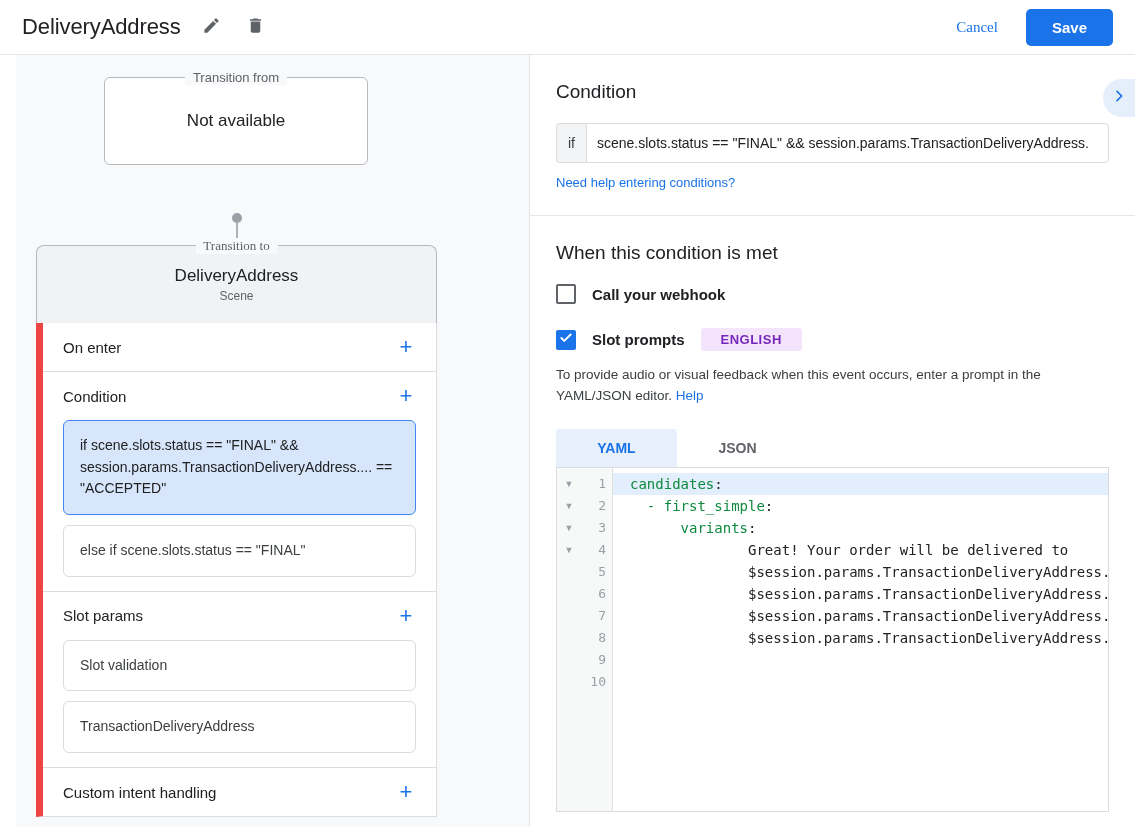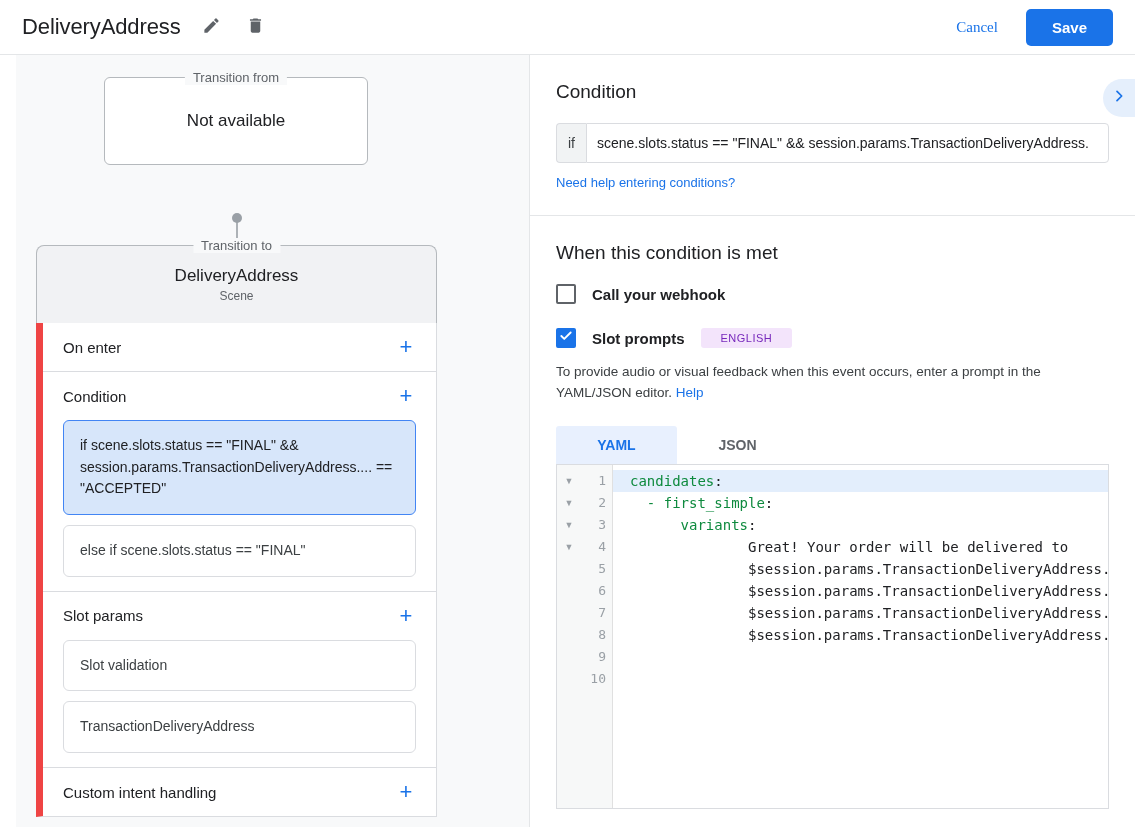--- a/index.html
+++ b/index.html
@@ -97,21 +97,21 @@
     width: 401px; height: 78px;
     background: #f1f2f4;
     border: 1px solid #b5b9bd;
     border-top-left-radius: 8px;
     border-top-right-radius: 8px;
     border-bottom: none;
     display: flex; flex-direction: column;
     align-items: center; justify-content: center;
     gap: 3px;
   }
-  .transition-to .fieldset-legend { background: #f8f9fa; }
+  .transition-to .fieldset-legend { background: #f8f9fa; font-family: Liberation Serif, serif; }
   .transition-to .node-title { font-size: 17px; color: #202124; }
   .transition-to .node-sub { font-size: 12px; color: #5f6368; }
 
   .card-stack {
     position: absolute;
     left: 20px; top: 268px;
     width: 401px;
     background: #ffffff;
     border-left: 7px solid #ef4444;
     border-right: 1px solid #dadce0;
@@ -223,22 +223,22 @@
   }
   .cb-label {
     margin-left: 16px;
     font-size: 15px; font-weight: bold;
     color: #202124;
   }
   .lang-badge {
     margin-left: 16px;
     background: #f3e4fb;
     color: #7627bb;
-    font-size: 11px;
-    font-weight: normal;
+    font-size: 13px;
+    font-weight: bold;
     letter-spacing: 0.5px;
     padding: 4px 20px;
     border-radius: 3px;
   }
   .hint-text {
     margin-top: 14px;
     font-size: 13.5px;
     color: #3c4043;
     line-height: 1.55;
     max-width: 566px;

